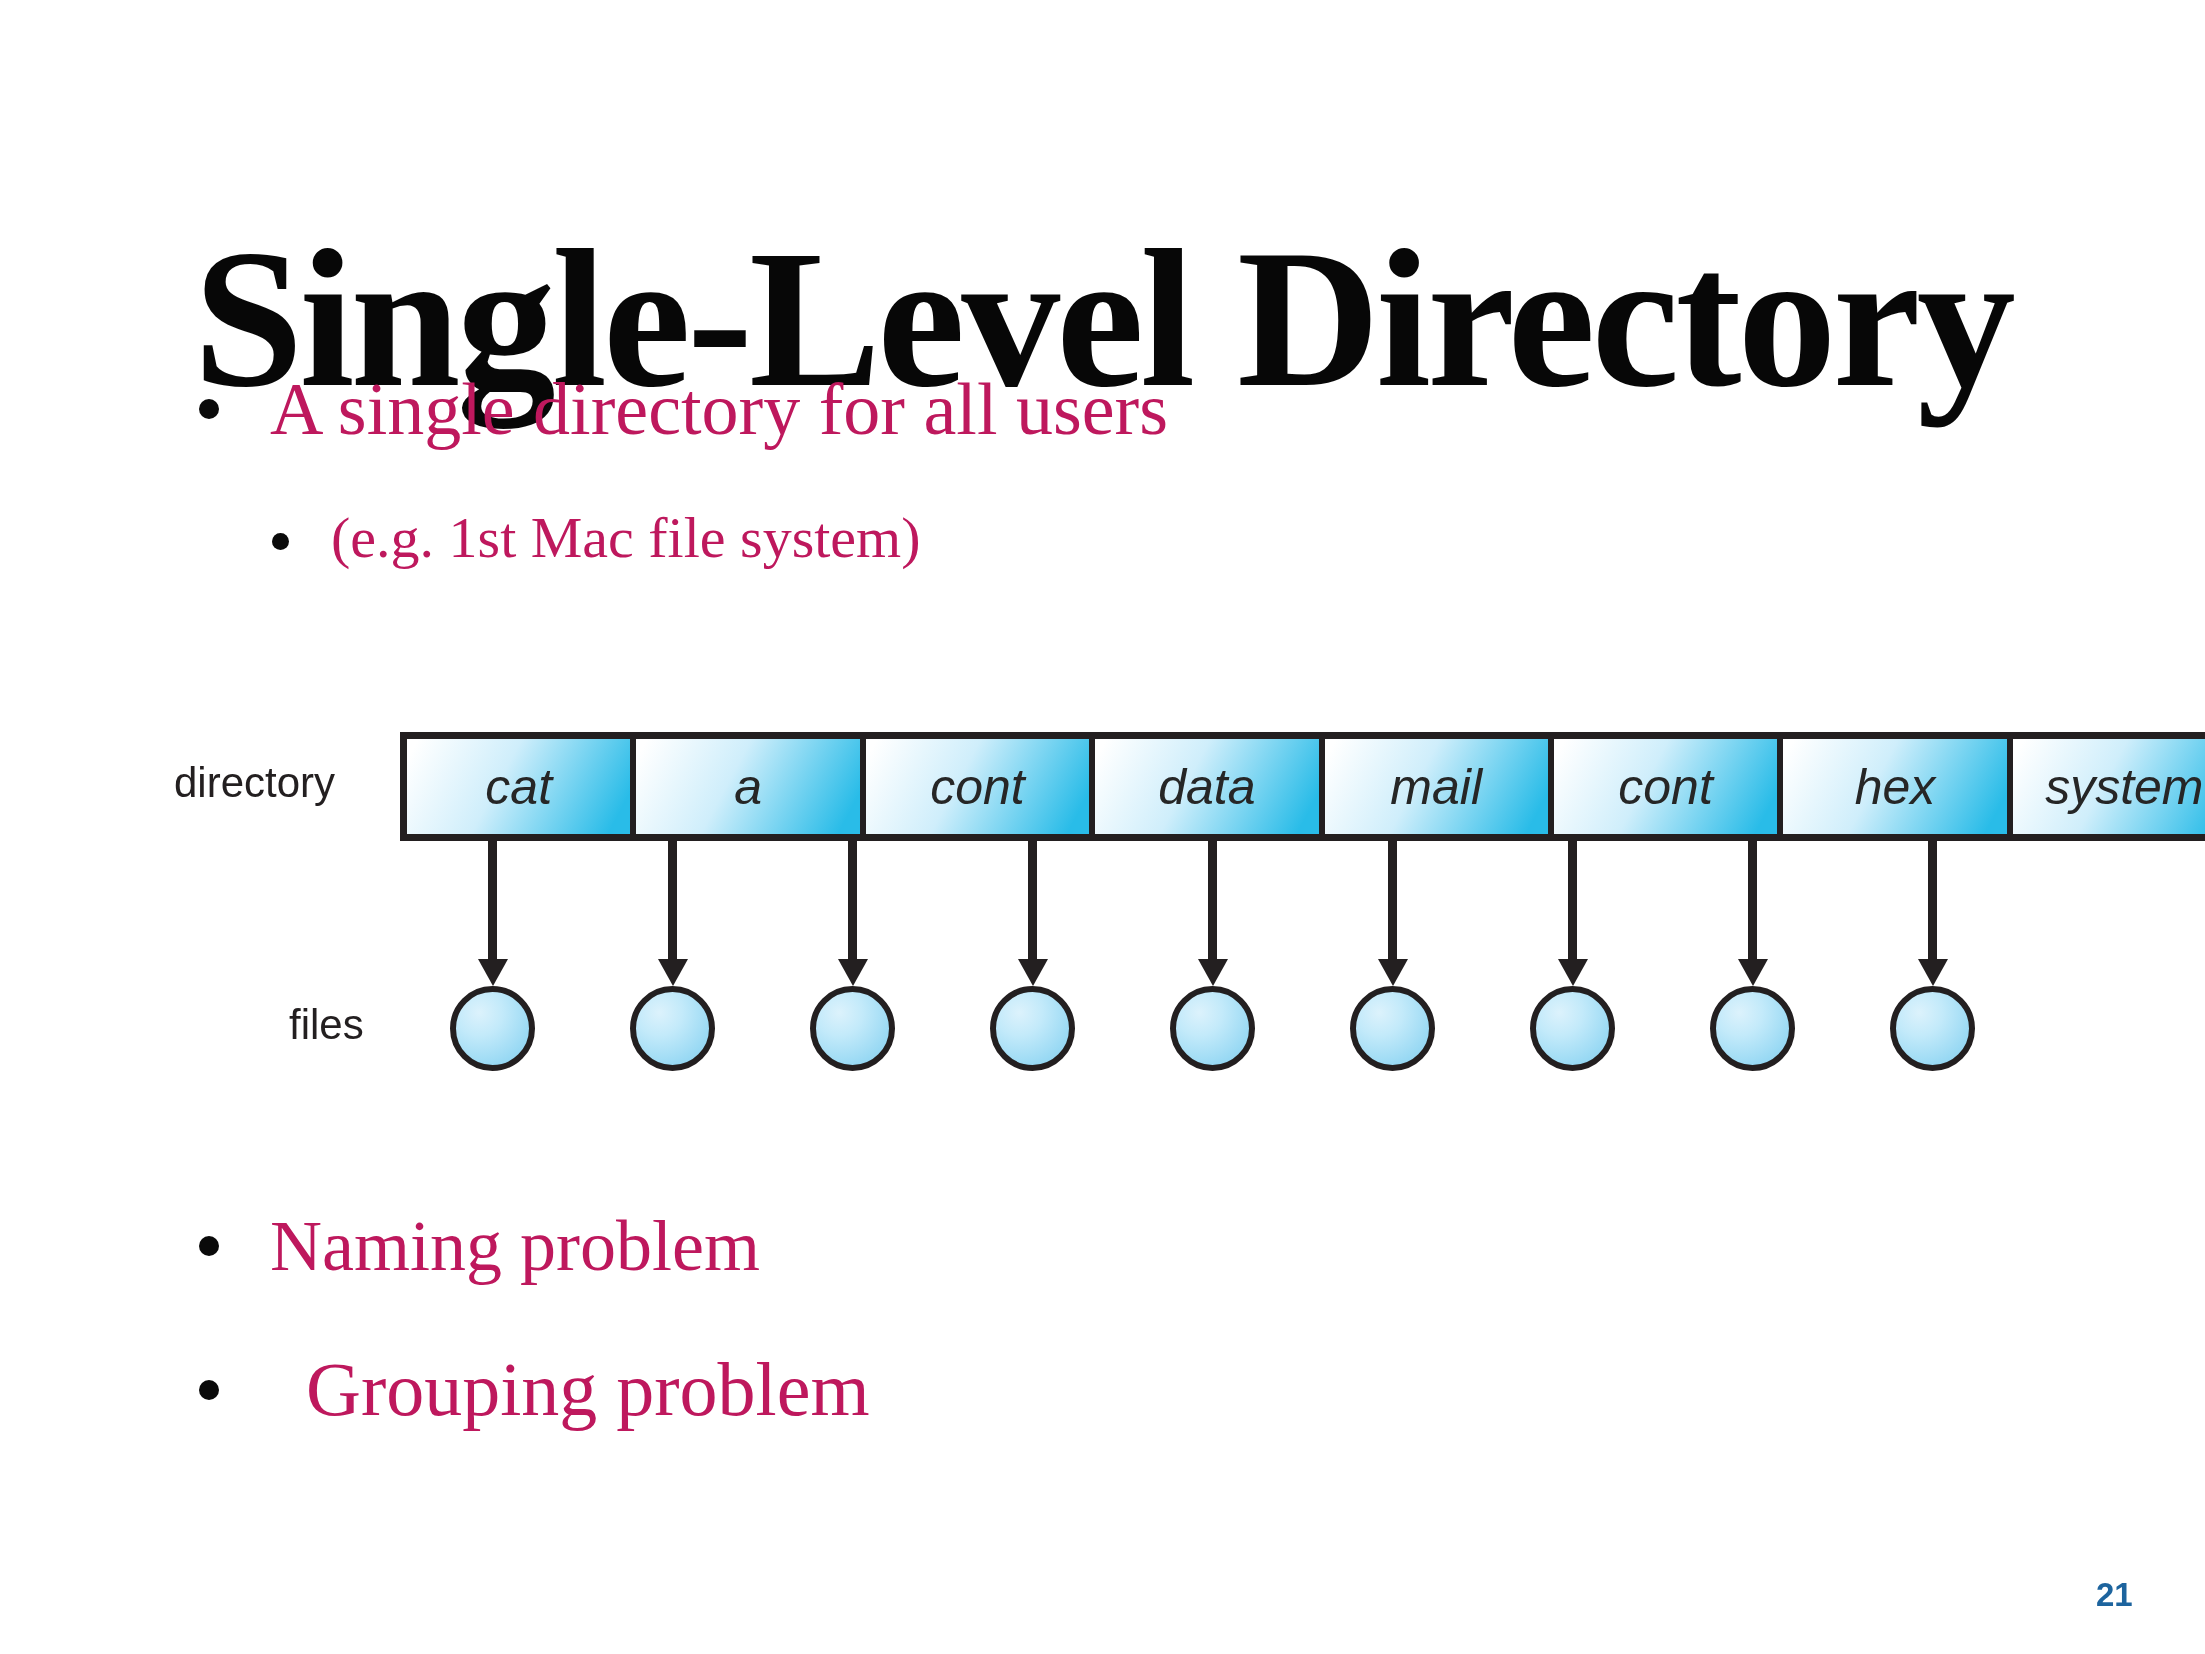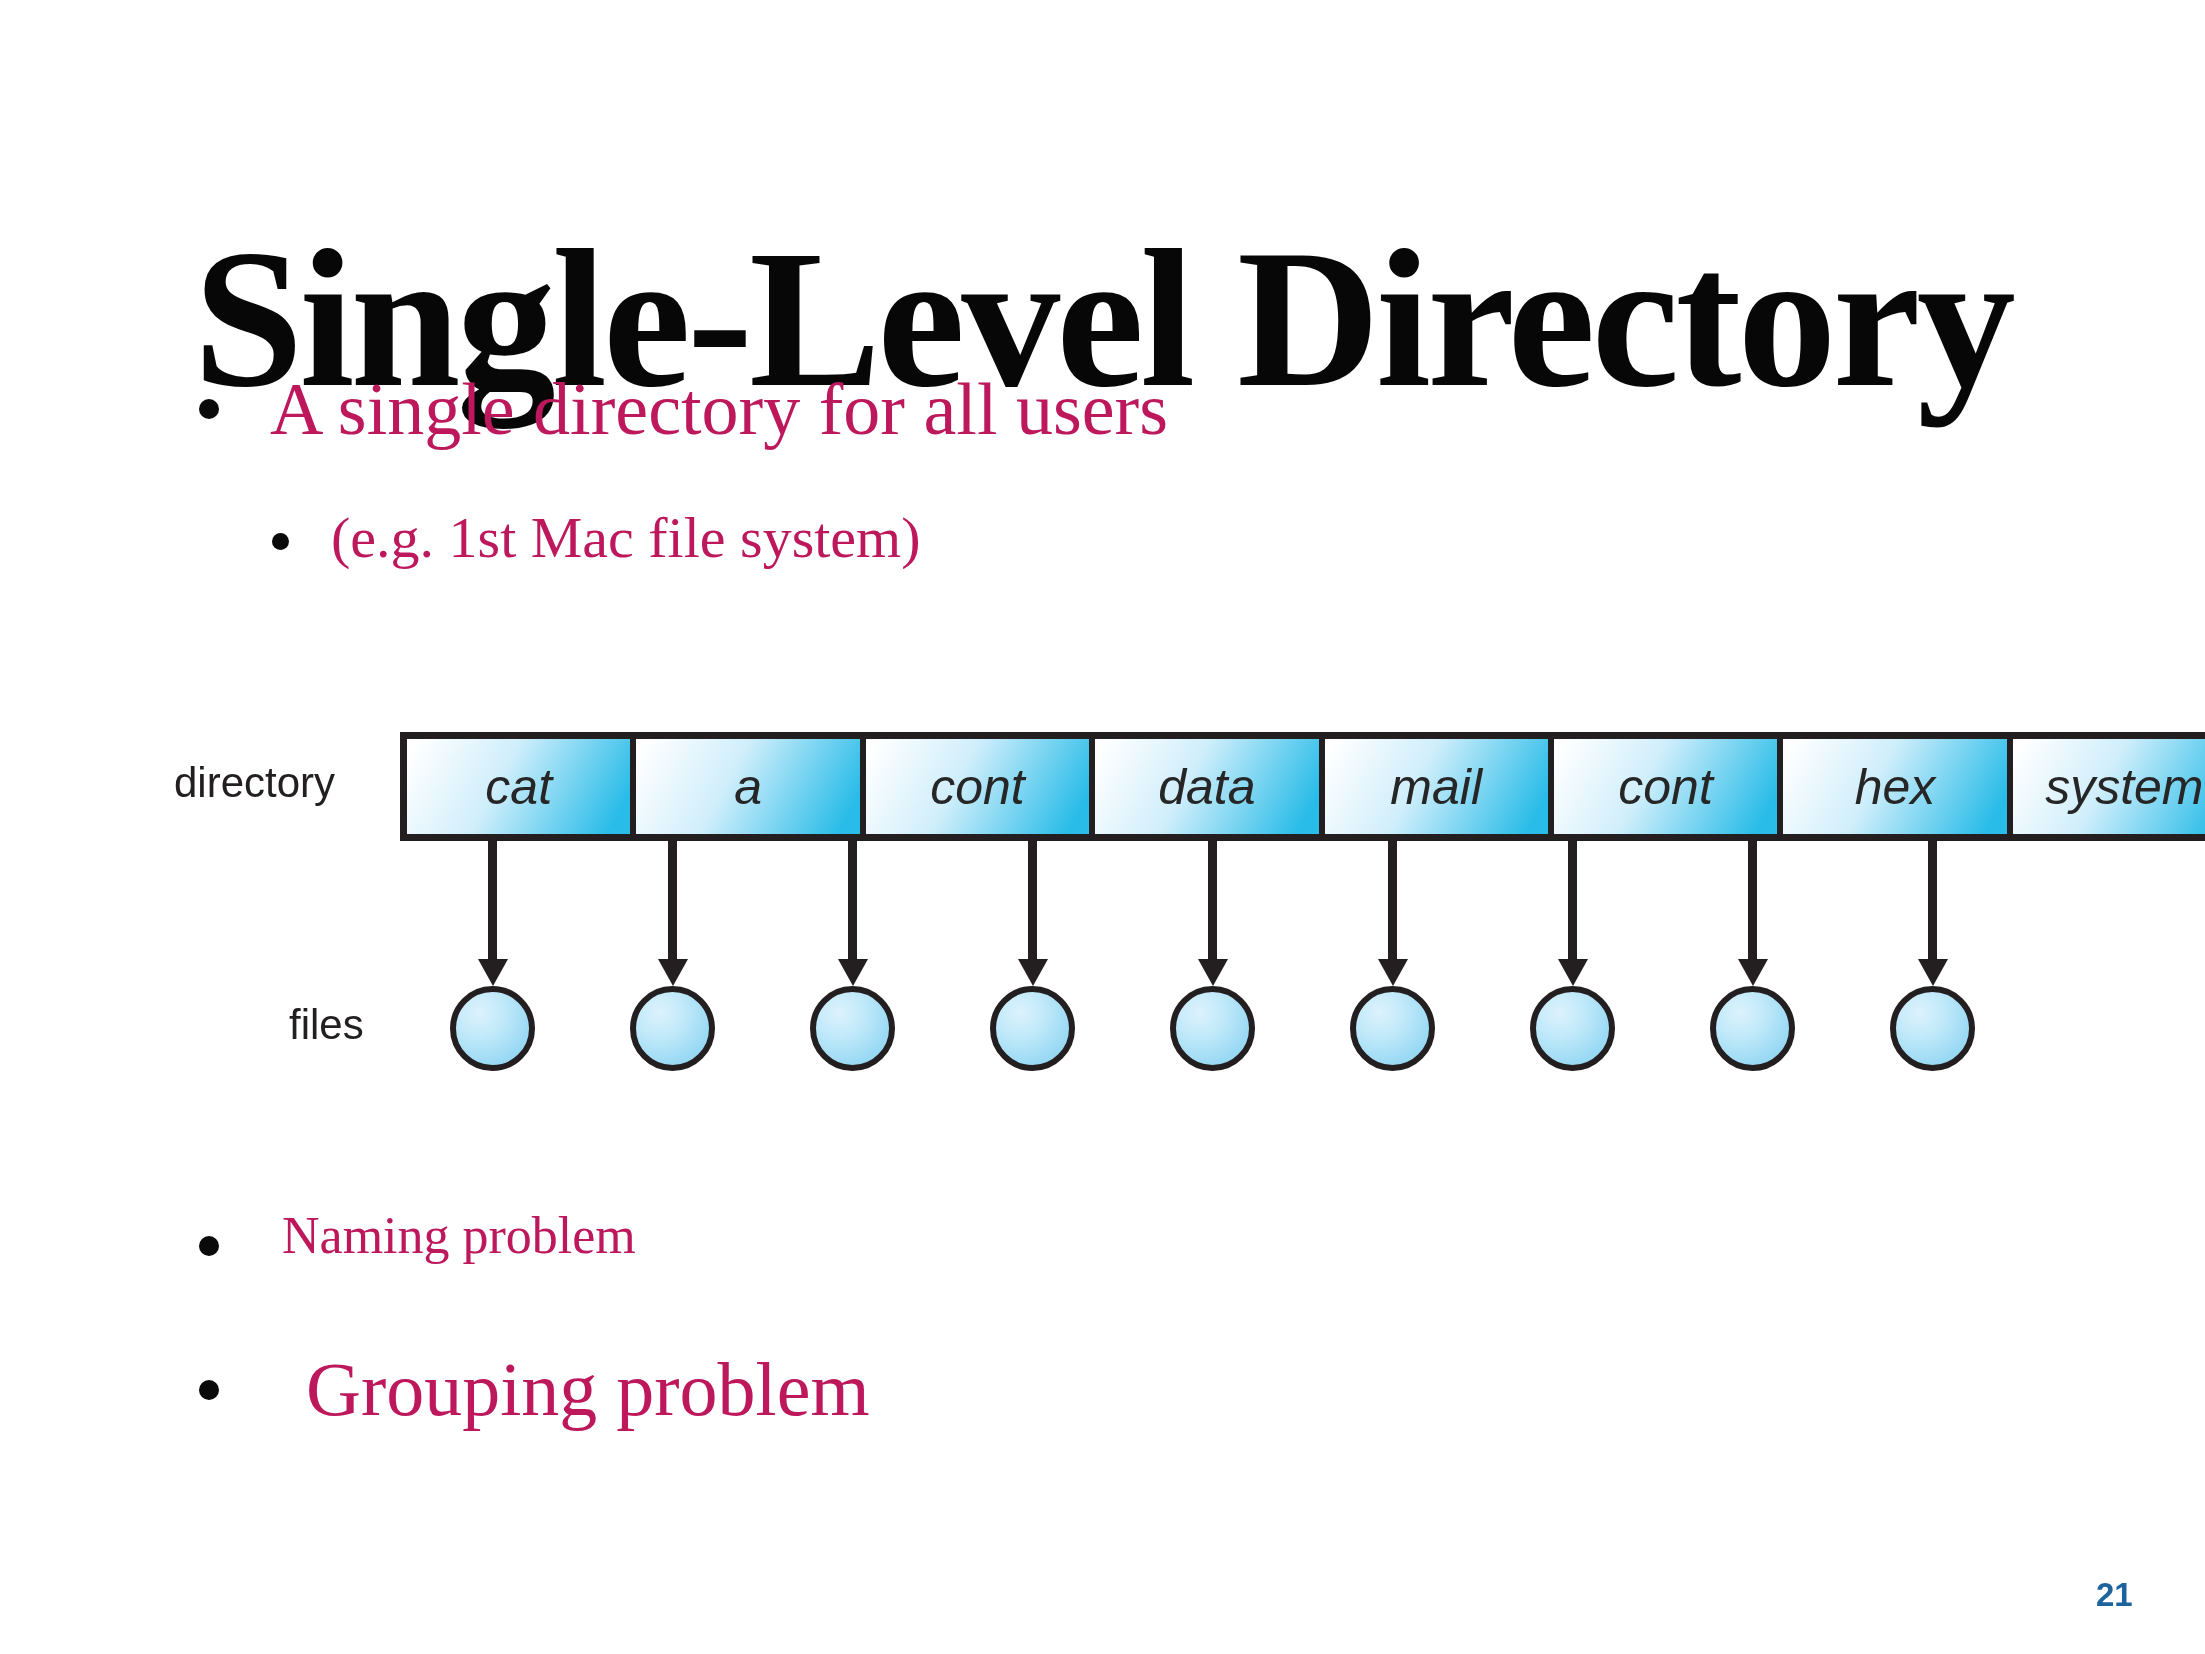--- a/index.html
+++ b/index.html
@@ -12,21 +12,21 @@
     position:absolute; top:87px; left:0; width:2205px;
     text-align:center;
     font-weight:bold; font-size:198px; line-height:1; letter-spacing:-3.9px;
     color:#070707; white-space:nowrap;
   }
   .bullet-text {
     position:absolute; color:#be185d; line-height:1.05; white-space:nowrap;
   }
   .b1 { left:270px; top:371px;  font-size:74px; }
   .b2 { left:331px; top:508px;  font-size:58px; }
-  .b3 { left:282px; top:1209px; font-size:52px; }
+  .b3 { left:270px; top:1209px; font-size:72px; }
   .b4 { left:270px; top:1350px; font-size:76px;margin-left:36px; }
   .dot {
     position:absolute; border-radius:50%; background:#0a0a0a;
     width:20px; height:20px;
   }
   .d1 { left:199px; top:399px; }
   .d2 { left:272px; top:533px; width:17px; height:17px; }
   .d3 { left:199px; top:1236px; }
   .d4 { left:199px; top:1380px; }
 

